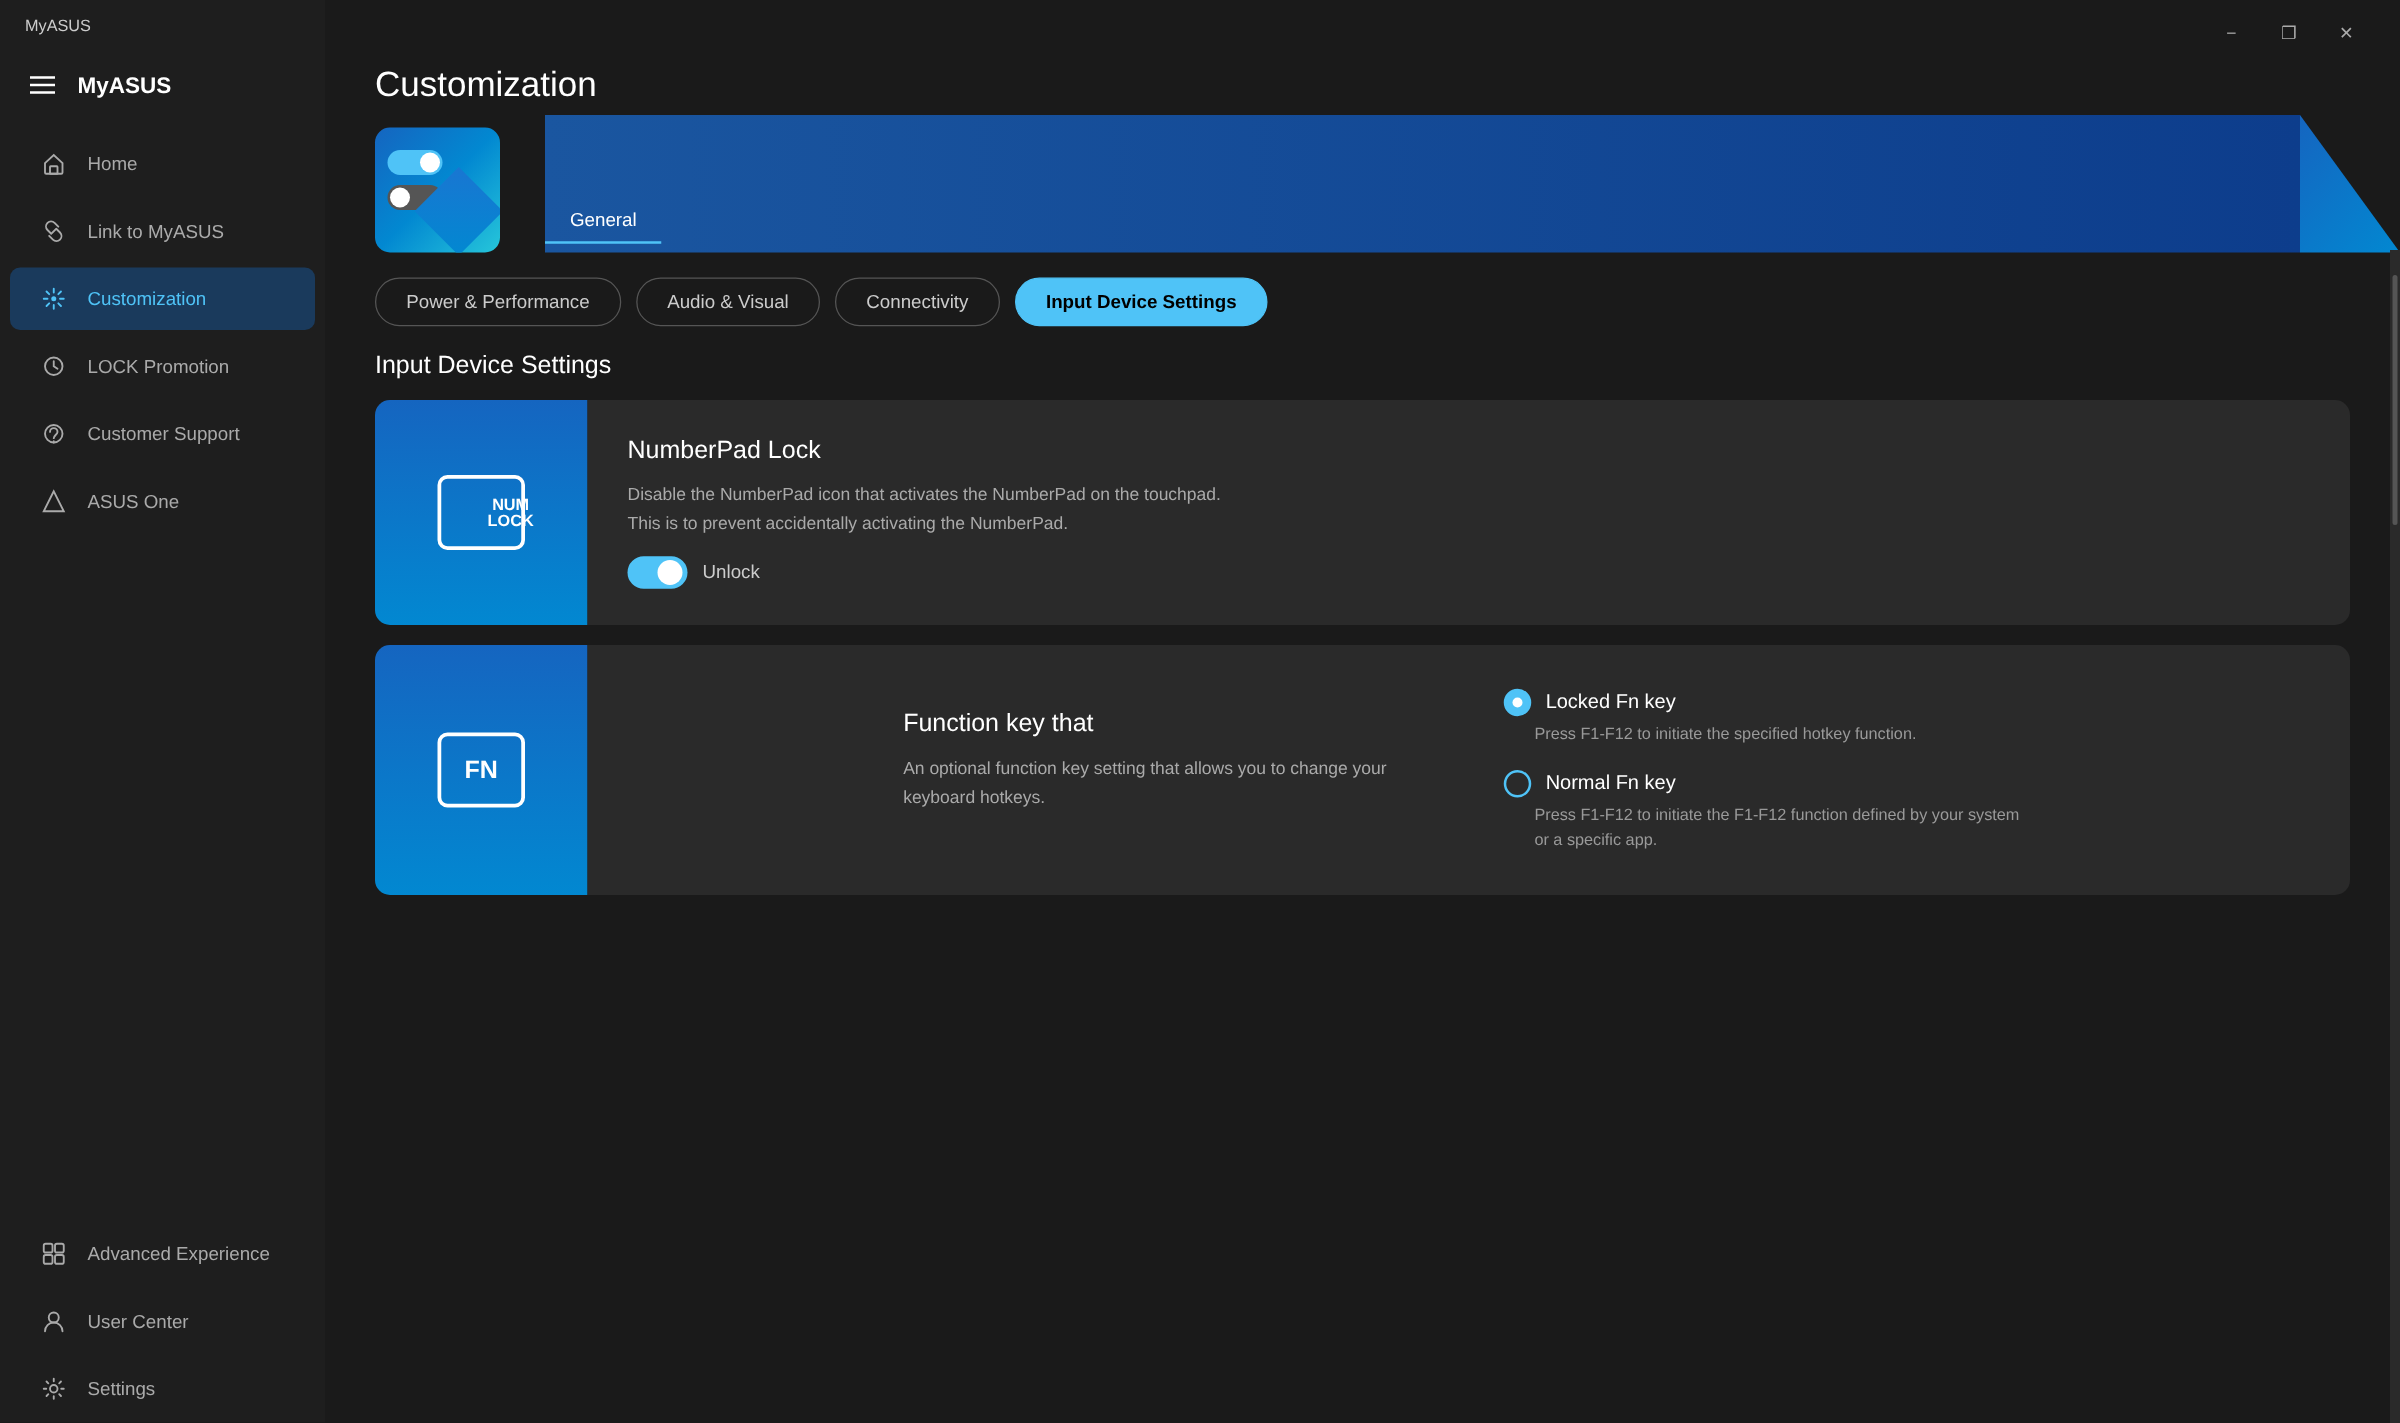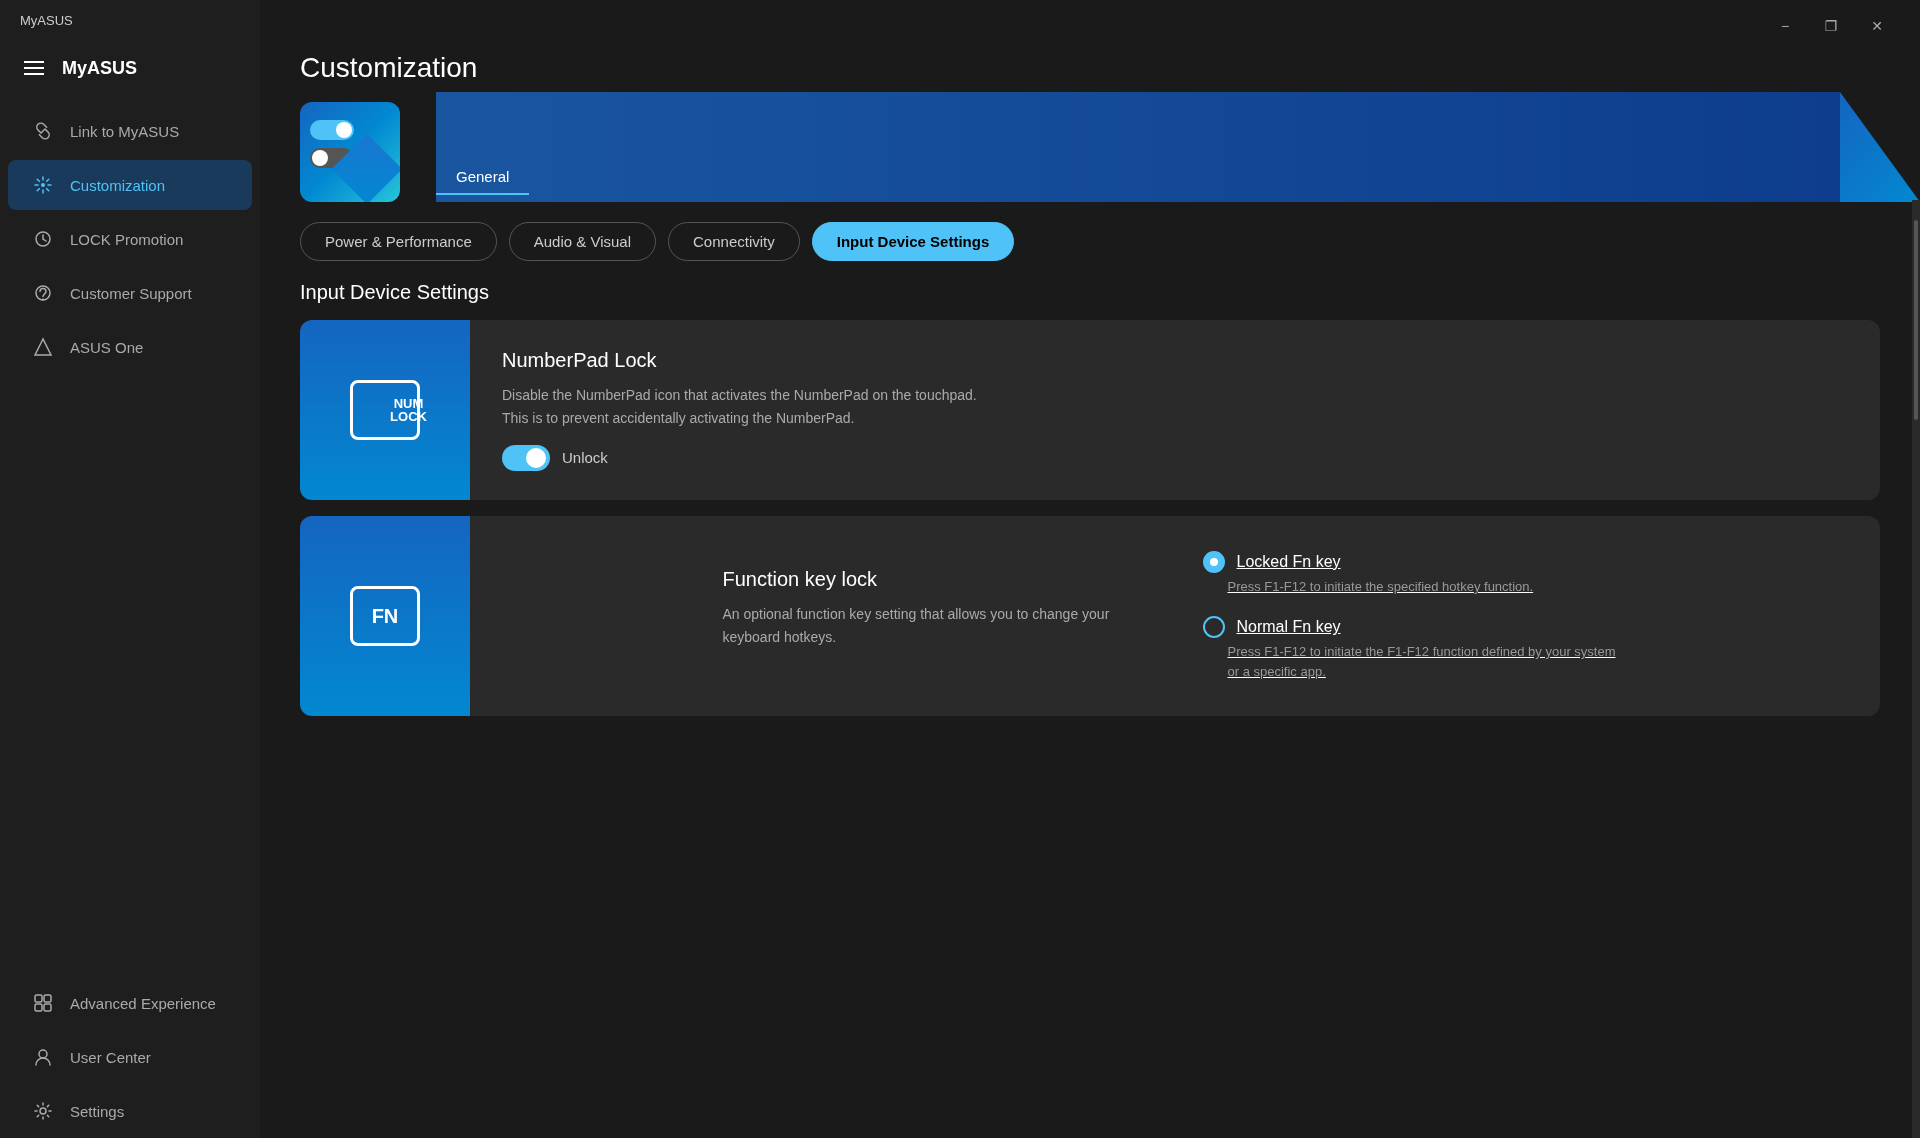--- a/index.html
+++ b/index.html
@@ -311,21 +311,20 @@
       display: flex;
       flex-direction: column;
       gap: 20px;
       margin-left: 40px;
     }
 
     .radio-option {
       display: flex;
       flex-direction: column;
       gap: 4px;
-      text-decoration: underline;
     }
 
     .radio-row {
       display: flex;
       align-items: center;
       gap: 12px;
       cursor: pointer;
     }
 
     .radio-circle {
@@ -473,20 +472,29 @@
     <div class="hamburger-icon">
       <span></span>
         <span></span>
         <span></span>
     </div>
     <span>MyASUS</span>
   </div>
 
   <nav class="sidebar-nav">
 
+    <div class="sidebar-item">
+      <div class="sidebar-icon">
+        <svg width="20" height="20" viewBox="0 0 20 20" fill="none">
+          <path d="M3 9.5L10 3l7 6.5V17a1 1 0 01-1 1H4a1 1 0 01-1-1V9.5z" stroke="#aaaaaa" stroke-width="1.5" fill="none"></path>
+          <rect x="7" y="12" width="6" height="6" rx="0.5" stroke="#aaaaaa" stroke-width="1.5" fill="none"></rect>
+        </svg>
+      </div>
+      <span>Home</span>
+    </div>
 
     <div class="sidebar-item">
       <div class="sidebar-icon">
         <svg width="20" height="20" viewBox="0 0 20 20" fill="none">
           <path d="M8 12l-3-3a4 4 0 015.66-5.66l3 3" stroke="#aaaaaa" stroke-width="1.5" stroke-linecap="round"></path>
           <path d="M12 8l3 3a4 4 0 01-5.66 5.66l-3-3" stroke="#aaaaaa" stroke-width="1.5" stroke-linecap="round"></path>
           <path d="M8.5 11.5l3-3" stroke="#aaaaaa" stroke-width="1.5" stroke-linecap="round"></path>
         </svg>
       </div>
       <span>Link to MyASUS</span>
@@ -640,21 +648,21 @@
     </div>
 
     <div class="function-card">
       <div class="card-icon-area">
         <div class="fn-key-icon">
           <span class="fn-text">FN</span>
         </div>
       </div>
       <div class="card-content" style="display:flex; flex-direction:row; gap:40px; align-items:center;">
         <div style="flex:0 0 auto; max-width: 400px;">
-          <div class="card-title">Function key lock</div>
+          <div class="card-title">Function key that</div>
           <div class="card-description">An optional function key setting that allows you to change your keyboard hotkeys.</div>
         </div>
         <div class="radio-options">
 
           <div class="radio-option">
             <div class="radio-row">
               <div class="radio-circle selected"></div>
               <span class="radio-label">Locked Fn key</span>
             </div>
             <div class="radio-desc">Press F1-F12 to initiate the specified hotkey function.</div>

